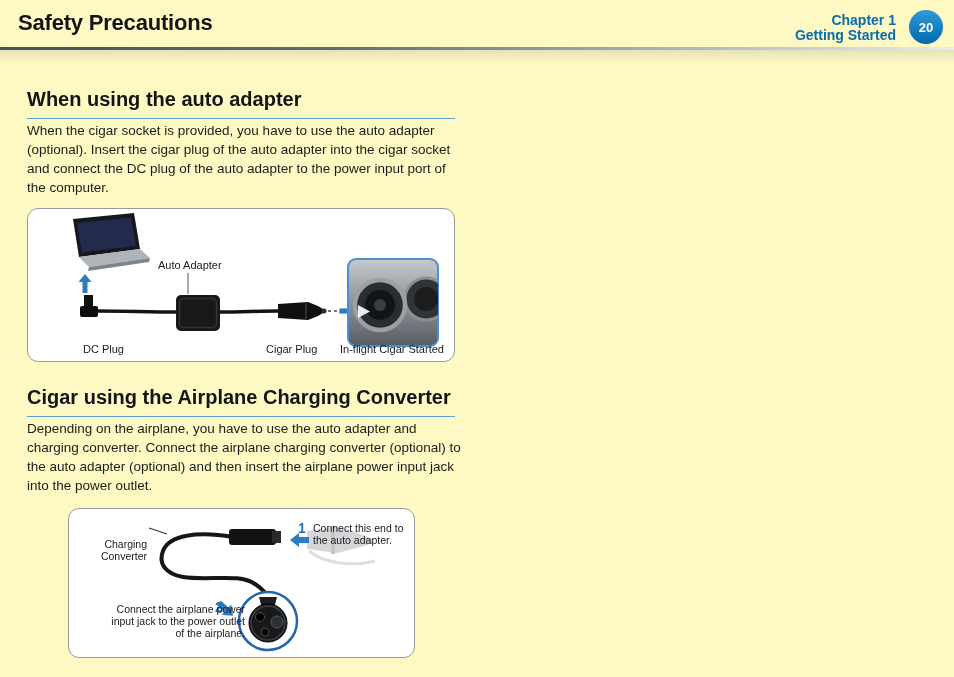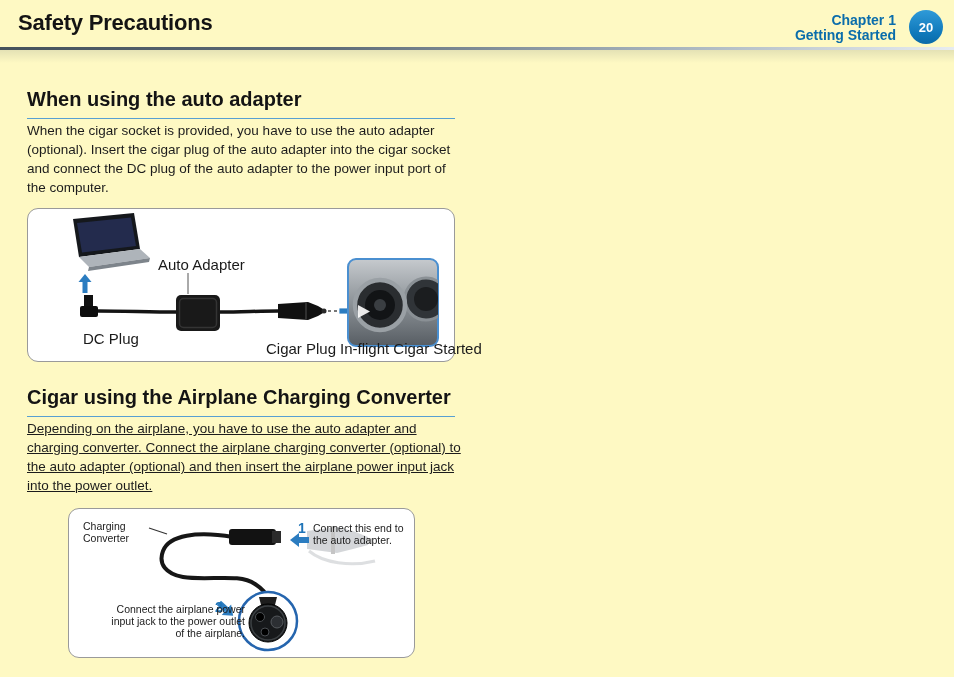--- a/index.html
+++ b/index.html
@@ -20,36 +20,36 @@
   .hdr-shadow { position:absolute; left:0; top:50px; width:954px; height:13px;
     background:linear-gradient(180deg, rgba(70,85,95,0.14) 0%, rgba(70,85,95,0) 100%); }
 
   
   .sec-heading { position:absolute; left:27px; width:428px; font-size:20px; font-weight:bold;
     color:#141414; padding-bottom:7px; border-bottom:1px solid #58a0d2; }
   .sec-heading.h1pos { top:88px; }
   .sec-heading.h2pos { top:386px; }
   .sec-body { position:absolute; left:27px; width:434px; font-size:13.5px; line-height:19px; color:#1c1c1c; }
   .sec-body.b1pos { top:121px; }
-  .sec-body.b2pos { top:419px;text-decoration:underline; }
+  .sec-body.b2pos { top:419px; }
 
   
   .figure-box { position:absolute; background:#ffffff; border:1px solid #9a9a9a; border-radius:11px; }
   .fig1 { left:27px; top:208px; width:428px; height:154px; }
   .fig2 { left:68px; top:508px; width:347px; height:150px; }
   .figure-box svg { position:absolute; left:0; top:0; }
 
-  .fig-label { position:absolute; font-size:15px; line-height:12px; color:#1a1a1a; white-space:nowrap; }
+  .fig-label { position:absolute; font-size:11px; line-height:12px; color:#1a1a1a; white-space:nowrap; }
   .fig-label.small { font-size:10.5px; line-height:12px; white-space:normal; }
   .fl-auto-adapter { left:130px; top:50px; }
-  .fl-dc-plug     { left:38px;  top:124px;padding-left:17px; }
+  .fl-dc-plug     { left:38px;  top:134px;padding-left:17px; }
   .fl-cigar-plug  { left:238px; top:134px; }
   .fl-socket      { left:312px; top:134px; }
 
-  .fl-charging   { left:14px;  top:11px;  width:64px;  }
+  .fl-charging   { left:14px;  top:29px;  width:64px;  text-align:right; }
   .fl-step1-num, .fl-step2-num { position:absolute; color:#1f74b8; font-weight:bold; font-size:14px; }
   .fl-step1-num { left:229px; top:11px; }
   .fl-step1-text { left:244px; top:13px; width:98px; }
   .fl-step2-num { left:146px; top:90px; }
   .fl-step2-text { left:6px; top:94px; width:138px; text-align:right;margin-left:32px; }
 </style>
 </head>
 <body>
 
 <div class="page">

